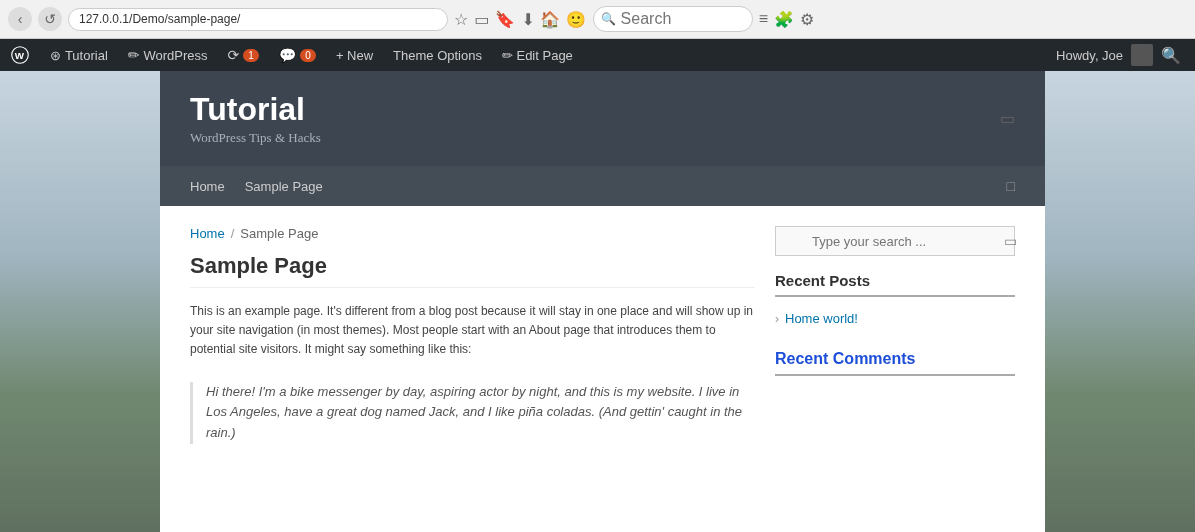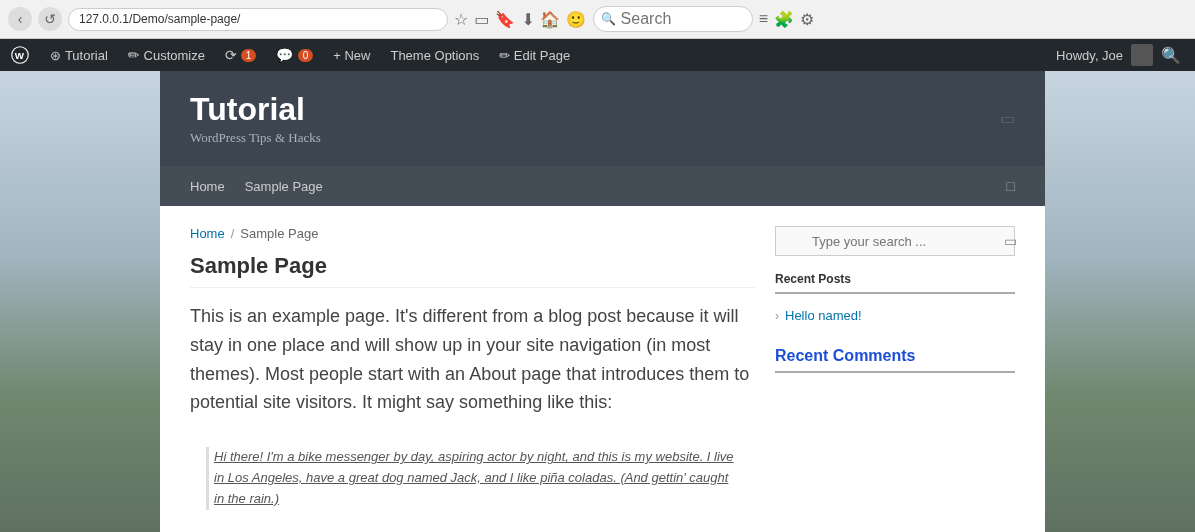--- a/index.html
+++ b/index.html
@@ -210,34 +210,33 @@
 
     .page-title-h1 {
       font-size: 22px;
       font-weight: bold;
       color: #333;
       margin-bottom: 14px;
       border-bottom: 1px solid #eee;
       padding-bottom: 8px;
     }
     .page-body {
-      font-size: 18px;
+      font-size: 12px;
       color: #444;
       line-height: 1.6;
-      margin-bottom: 30px;
+      margin-bottom: 22px;
     }
     .blockquote-italic {
       font-style: italic;
       color: #555;
       font-size: 13px;
       border-left: 3px solid #ddd;
-      padding-left: 5px;
-      margin: 10px 16px;
+      padding-left: 13px;
+      margin: 10px 0;
       line-height: 1.6;
-      text-decoration: underline;
     }
 
     
     .sidebar {
       width: 240px;
       flex-shrink: 0;
     }
     .sidebar-search {
       display: flex;
       align-items: center;
@@ -256,21 +255,21 @@
       color: #999;
       outline: none;
     }
     .sidebar-search-btn {
       padding: 6px 8px;
       color: #888;
       cursor: pointer;
       font-size: 14px;
     }
     .sidebar-section-title {
-      font-size: 12px;
+      font-size: 15px;
       font-weight: bold;
       color: #333;
       margin-bottom: 10px;
       border-bottom: 2px solid #aaa;
       padding-bottom: 6px;
     }
     .sidebar-post-item {
       display: flex; align-items: center;
       font-size: 13px;
       color: #0073aa;
@@ -319,21 +318,21 @@
         <circle cx="12" cy="12" r="11" stroke="#fff" stroke-width="1.5" fill="none"></circle>
         <text x="5" y="17" font-size="13" font-weight="bold" fill="#fff">W</text>
       </svg>
   </div>
   <span class="admin-bar-item">
     <span style="margin-right:4px;">⊛</span>
     <span>Tutorial</span>
   </span>
   <span class="admin-bar-item">
     <span class="icon">✏</span>
-    <span>Customize</span>
+    <span>WordPress</span>
   </span>
   <span class="admin-bar-item">
     <span style="font-size:14px;">⟳</span>
     <span class="admin-bar-badge">1</span>
   </span>
   <span class="admin-bar-item">
     <span style="font-size:14px;">💬</span>
     <span class="admin-bar-badge">0</span>
   </span>
   <span class="admin-bar-item">
@@ -390,20 +389,20 @@
 
       <div class="sidebar">
         <div class="sidebar-search">
           <input type="text" style="flex: 1 1 0%; border: none; background: transparent; padding: 6px 8px; font-size: 13px; color: rgb(153, 153, 153); outline: none;" placeholder="Type your search ...">
           <span class="sidebar-search-btn">▭</span>
         </div>
         <div class="sidebar-section-title">Recent Posts</div>
         <div>
           <div class="sidebar-post-item">
             <span class="chevron">›</span>
-            <span>Hello named!</span>
+            <span>Home world!</span>
           </div>
         </div>
         <div class="sidebar-section-comments">Recent Comments</div>
       </div>
     </div>
   </div>
 </div>
 
 </body></html>

